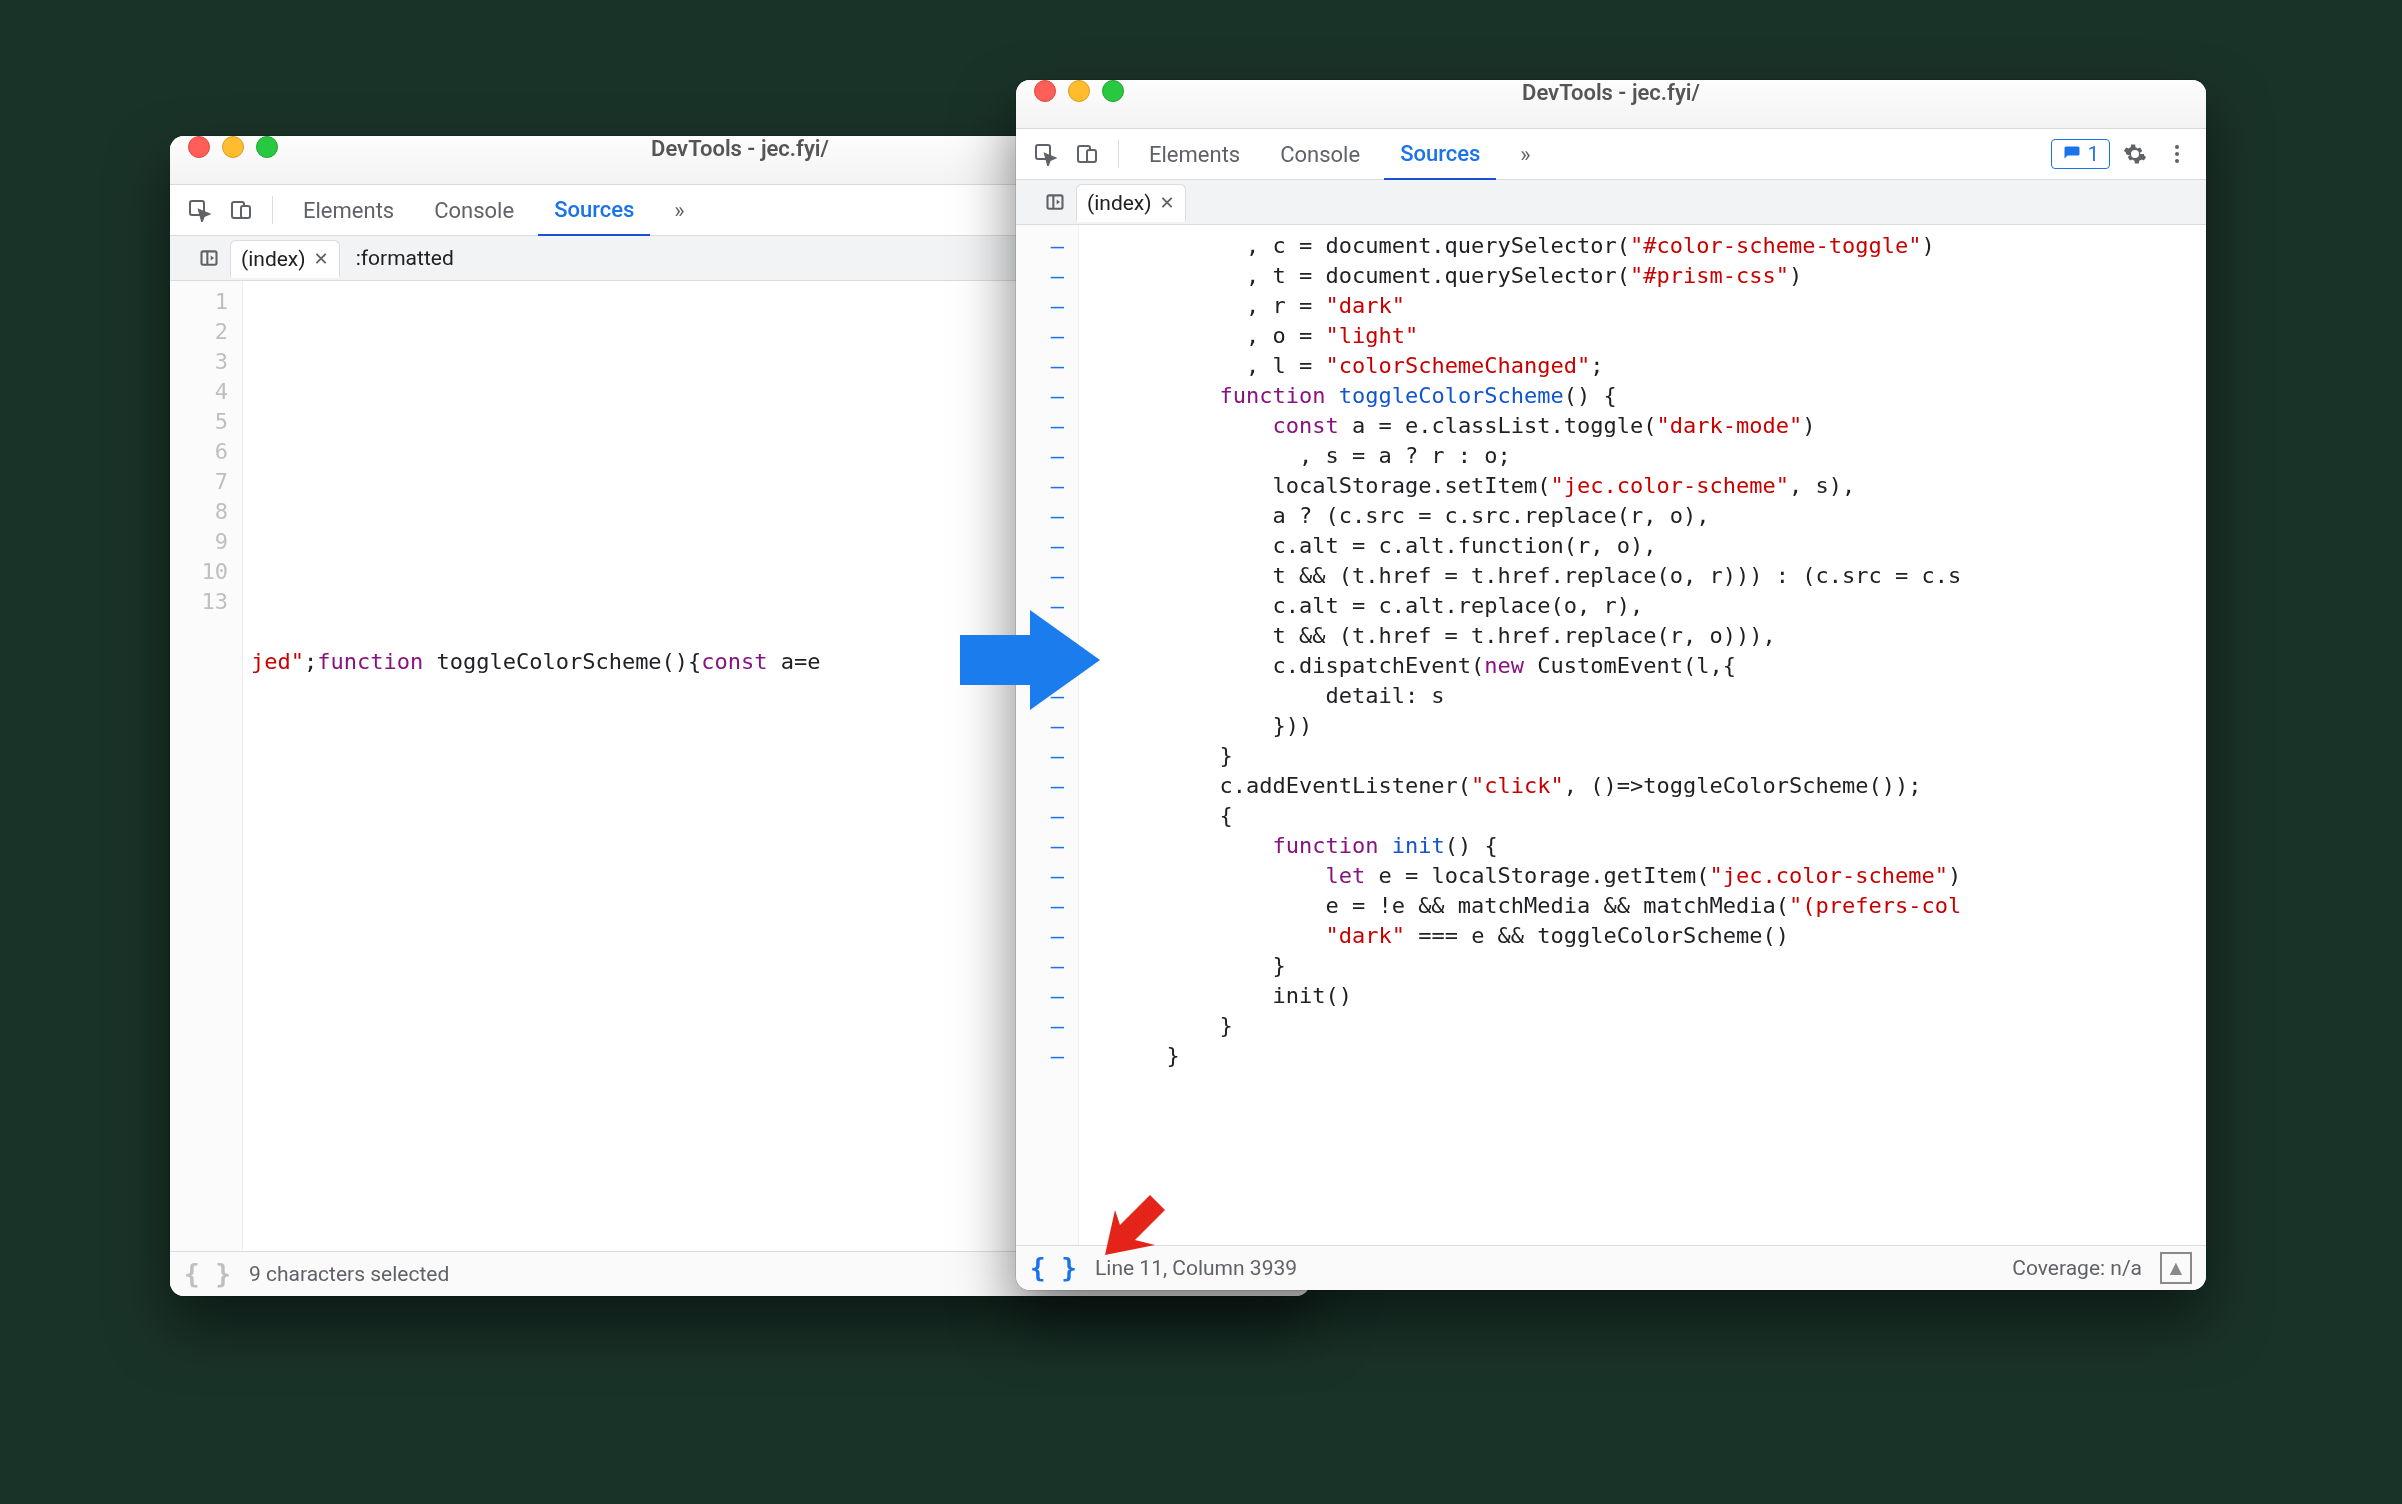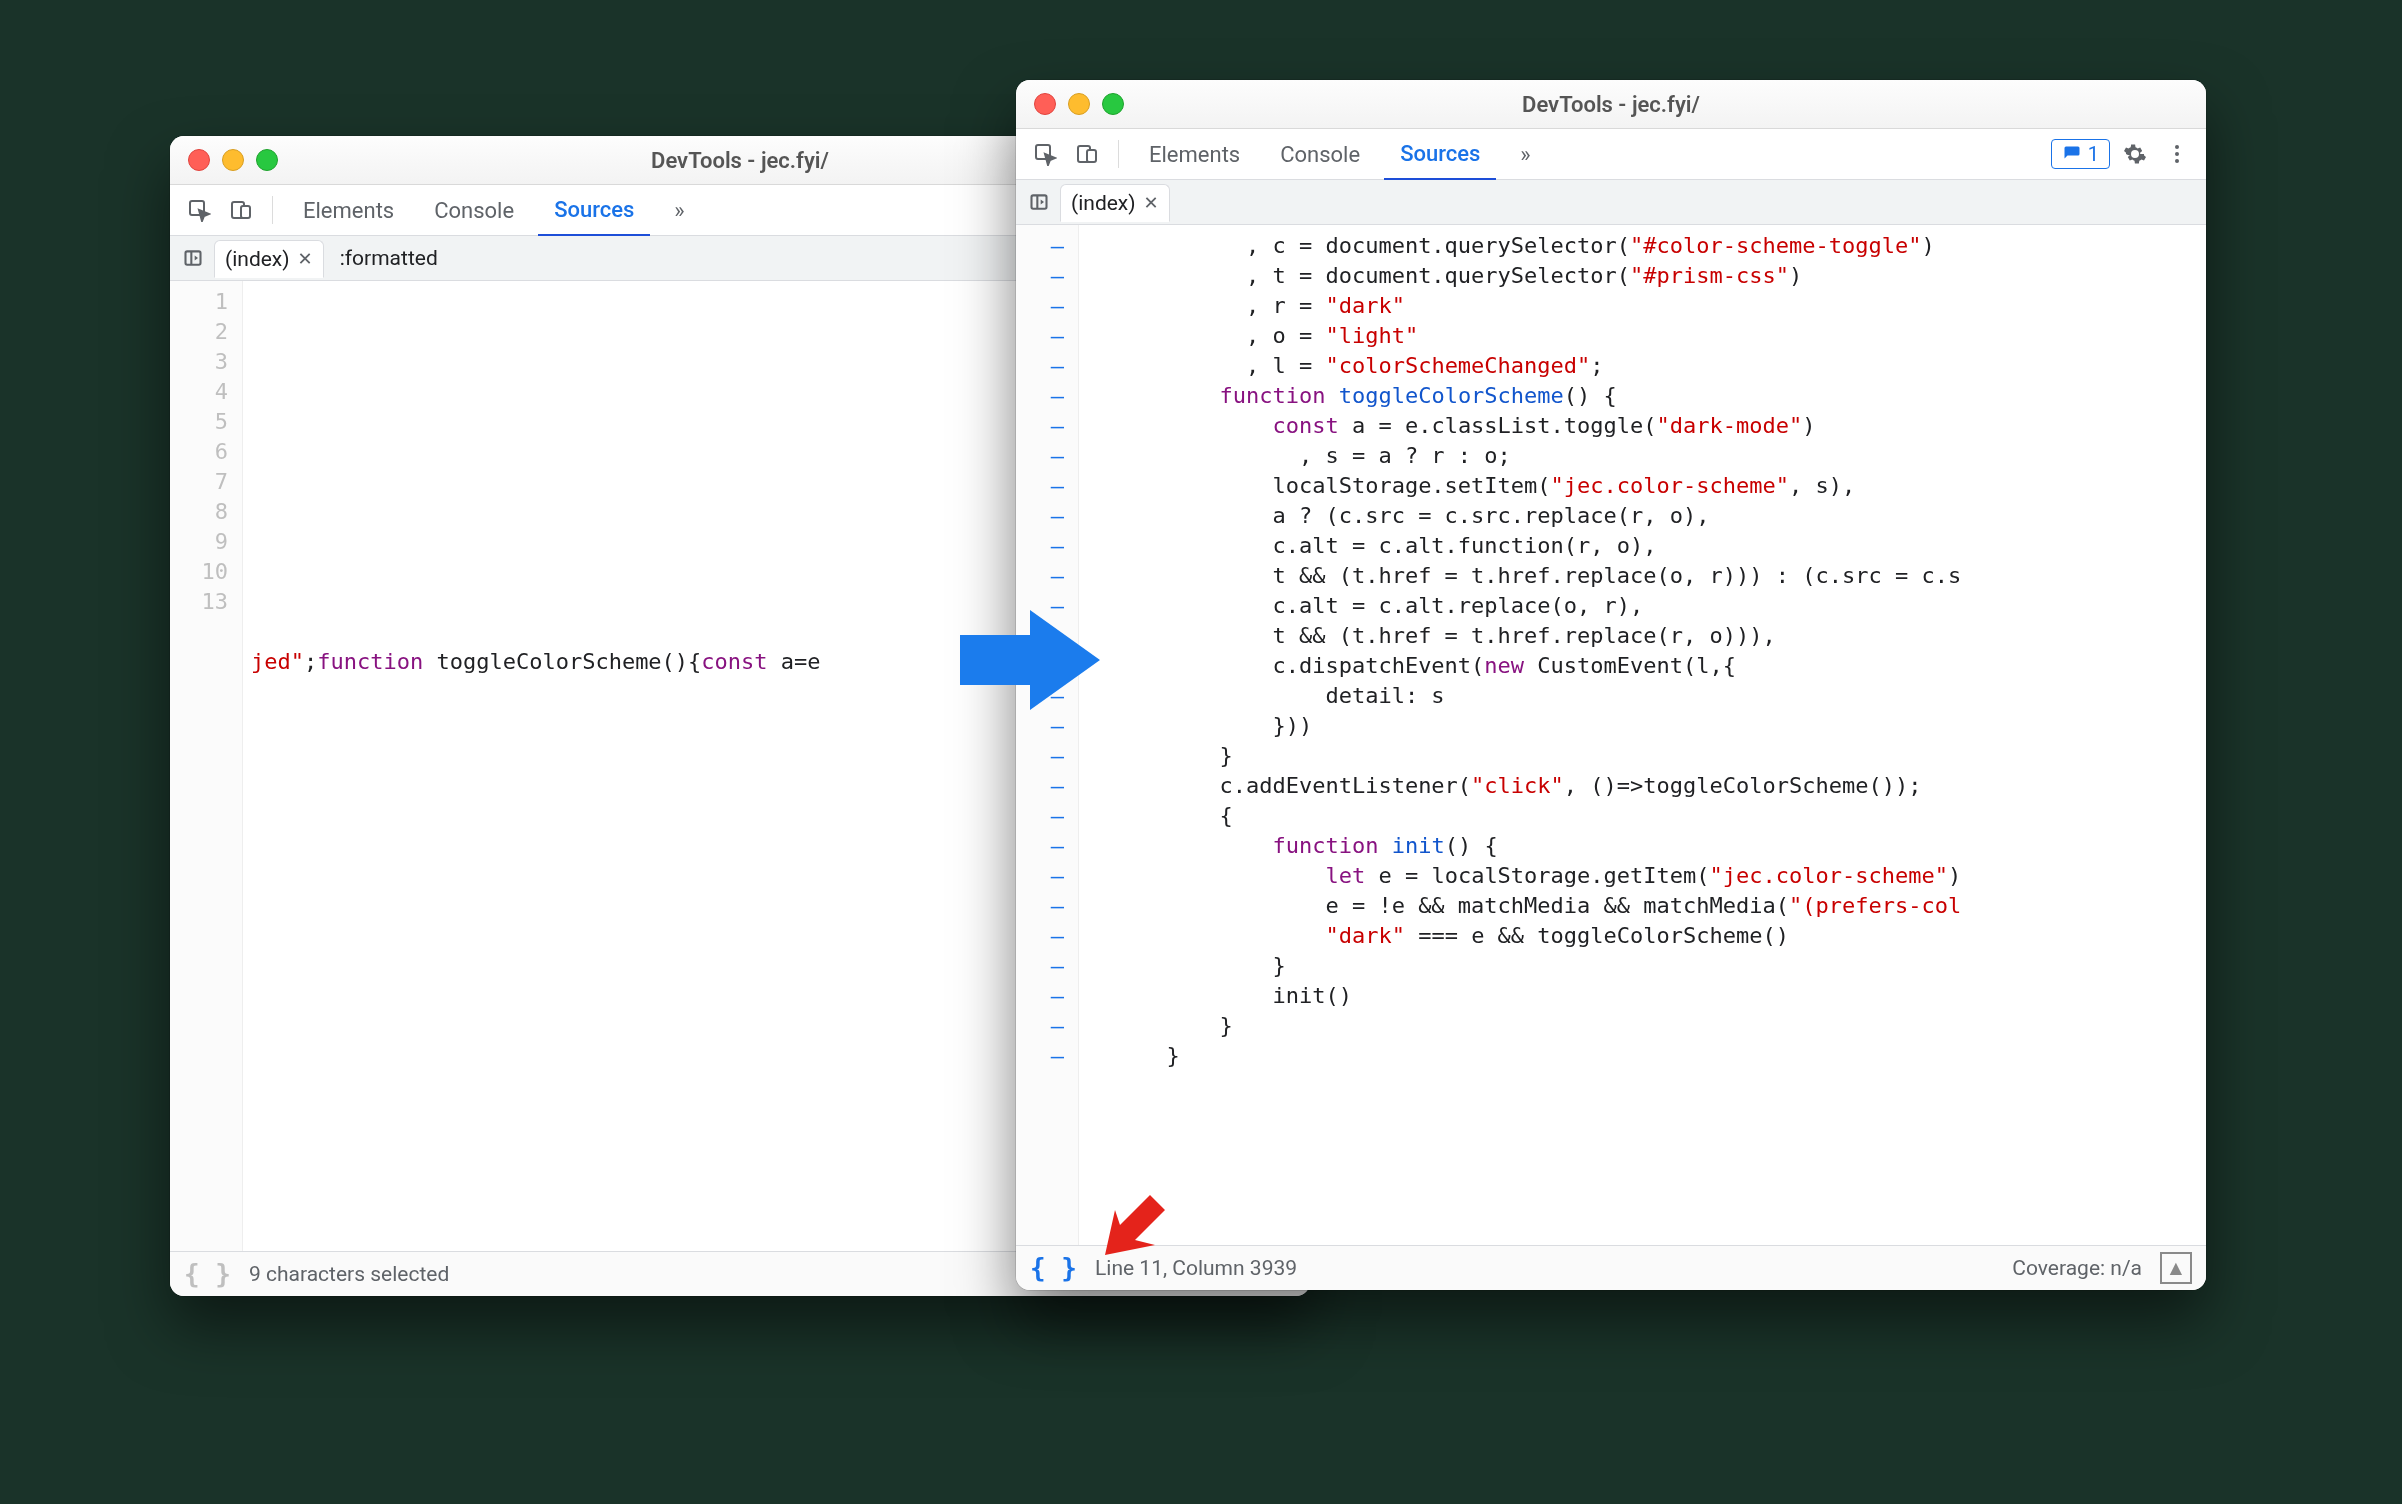--- a/index.html
+++ b/index.html
@@ -3,39 +3,39 @@
 <meta charset="utf-8">
 <style>
   :root { --bg:#1a3329; --panel:#ffffff; --tabbar:#f1f3f4; --border:#dadce0;
     --text:#202124; --muted:#5f6368; --accent:#1a73e8; --purple:#881280;
     --orange:#c80000; --blue:#1155cc; --green:#098658; }
   html,body{margin:0;height:100%;}
   body{background:var(--bg);font-family:-apple-system,BlinkMacSystemFont,"Segoe UI",Roboto,sans-serif;
     color:var(--text);width:2402px;height:1504px;position:relative;overflow:hidden;}
   .window{position:absolute;background:var(--panel);border-radius:14px;
     box-shadow:0 30px 60px rgba(0,0,0,.5),0 0 0 1px rgba(0,0,0,.1);display:flex;flex-direction:column;overflow:hidden;}
-  .titlebar{height:48px;display:flex;align-items:center;padding:0 18px;position:relative;
+  .titlebar{height:48px;display:flex;align-items:flex-start;padding:0 18px;position:relative;
     background:linear-gradient(#fdfdfd,#f3f3f3);border-bottom:1px solid #d9d9d9;}
   .traffic{display:flex;gap:12px;}
   .traffic span{width:20px;height:20px;border-radius:50%;display:block;}
   .tr-red{background:#ff5f57;border:1px solid #e0443e;}
   .tr-yel{background:#febc2e;border:1px solid #d89e22;}
   .tr-grn{background:#28c840;border:1px solid #1fa32e;}
   .wintitle{position:absolute;left:0;right:0;text-align:center;font-size:22px;font-weight:600;color:#555;}
   .toolbar{height:50px;display:flex;align-items:center;border-bottom:1px solid var(--border);
     background:#fff;padding:0 12px;gap:8px;}
   .toolbar .sep{width:1px;height:28px;background:#dcdcdc;margin:0 6px;}
   .iconbtn{width:34px;height:34px;display:flex;align-items:center;justify-content:center;
     border-radius:4px;color:#5f6368;cursor:pointer;}
   .tab{padding:0 16px;height:50px;display:flex;align-items:center;font-size:22px;color:#5f6368;cursor:pointer;}
   .tab.active{color:#1a73e8;border-bottom:3px solid #1d4ed8;margin-bottom:-1px;font-weight:500;}
   .badge{border:1px solid #1a73e8;color:#1a73e8;border-radius:4px;padding:2px 10px;font-size:20px;
     display:inline-flex;align-items:center;gap:6px;cursor:pointer;}
   .filetabs{height:44px;display:flex;align-items:center;background:var(--tabbar);
-    border-bottom:1px solid var(--border);padding:0 8px;gap:6px;font-size:21px;}
+    border-bottom:1px solid var(--border);padding:0 24px;gap:6px;font-size:21px;}
   .filetab{display:flex;align-items:center;gap:8px;padding:6px 10px;border-radius:6px 6px 0 0;}
   .filetab.active{background:#fff;border:1px solid var(--border);border-bottom-color:#fff;margin-bottom:-1px;}
   .closex{font-size:18px;color:#5f6368;cursor:pointer;}
   .editor{flex:1;display:flex;overflow:hidden;background:#fff;}
   .gutter{background:#fbfbfb;border-right:1px solid #eee;color:#bfbfbf;font-family:Menlo,Monaco,monospace;
     font-size:22px;text-align:right;padding:6px 14px 6px 10px;line-height:30px;user-select:none;min-width:48px;}
   .code{flex:1;font-family:Menlo,Monaco,monospace;font-size:22px;line-height:30px;padding:6px 0 6px 8px;
     white-space:pre;overflow:hidden;}
   .statusbar{height:44px;display:flex;align-items:center;border-top:1px solid var(--border);
     background:#fafafa;padding:0 14px;justify-content:space-between;font-size:21px;color:#5f6368;gap:14px;}

